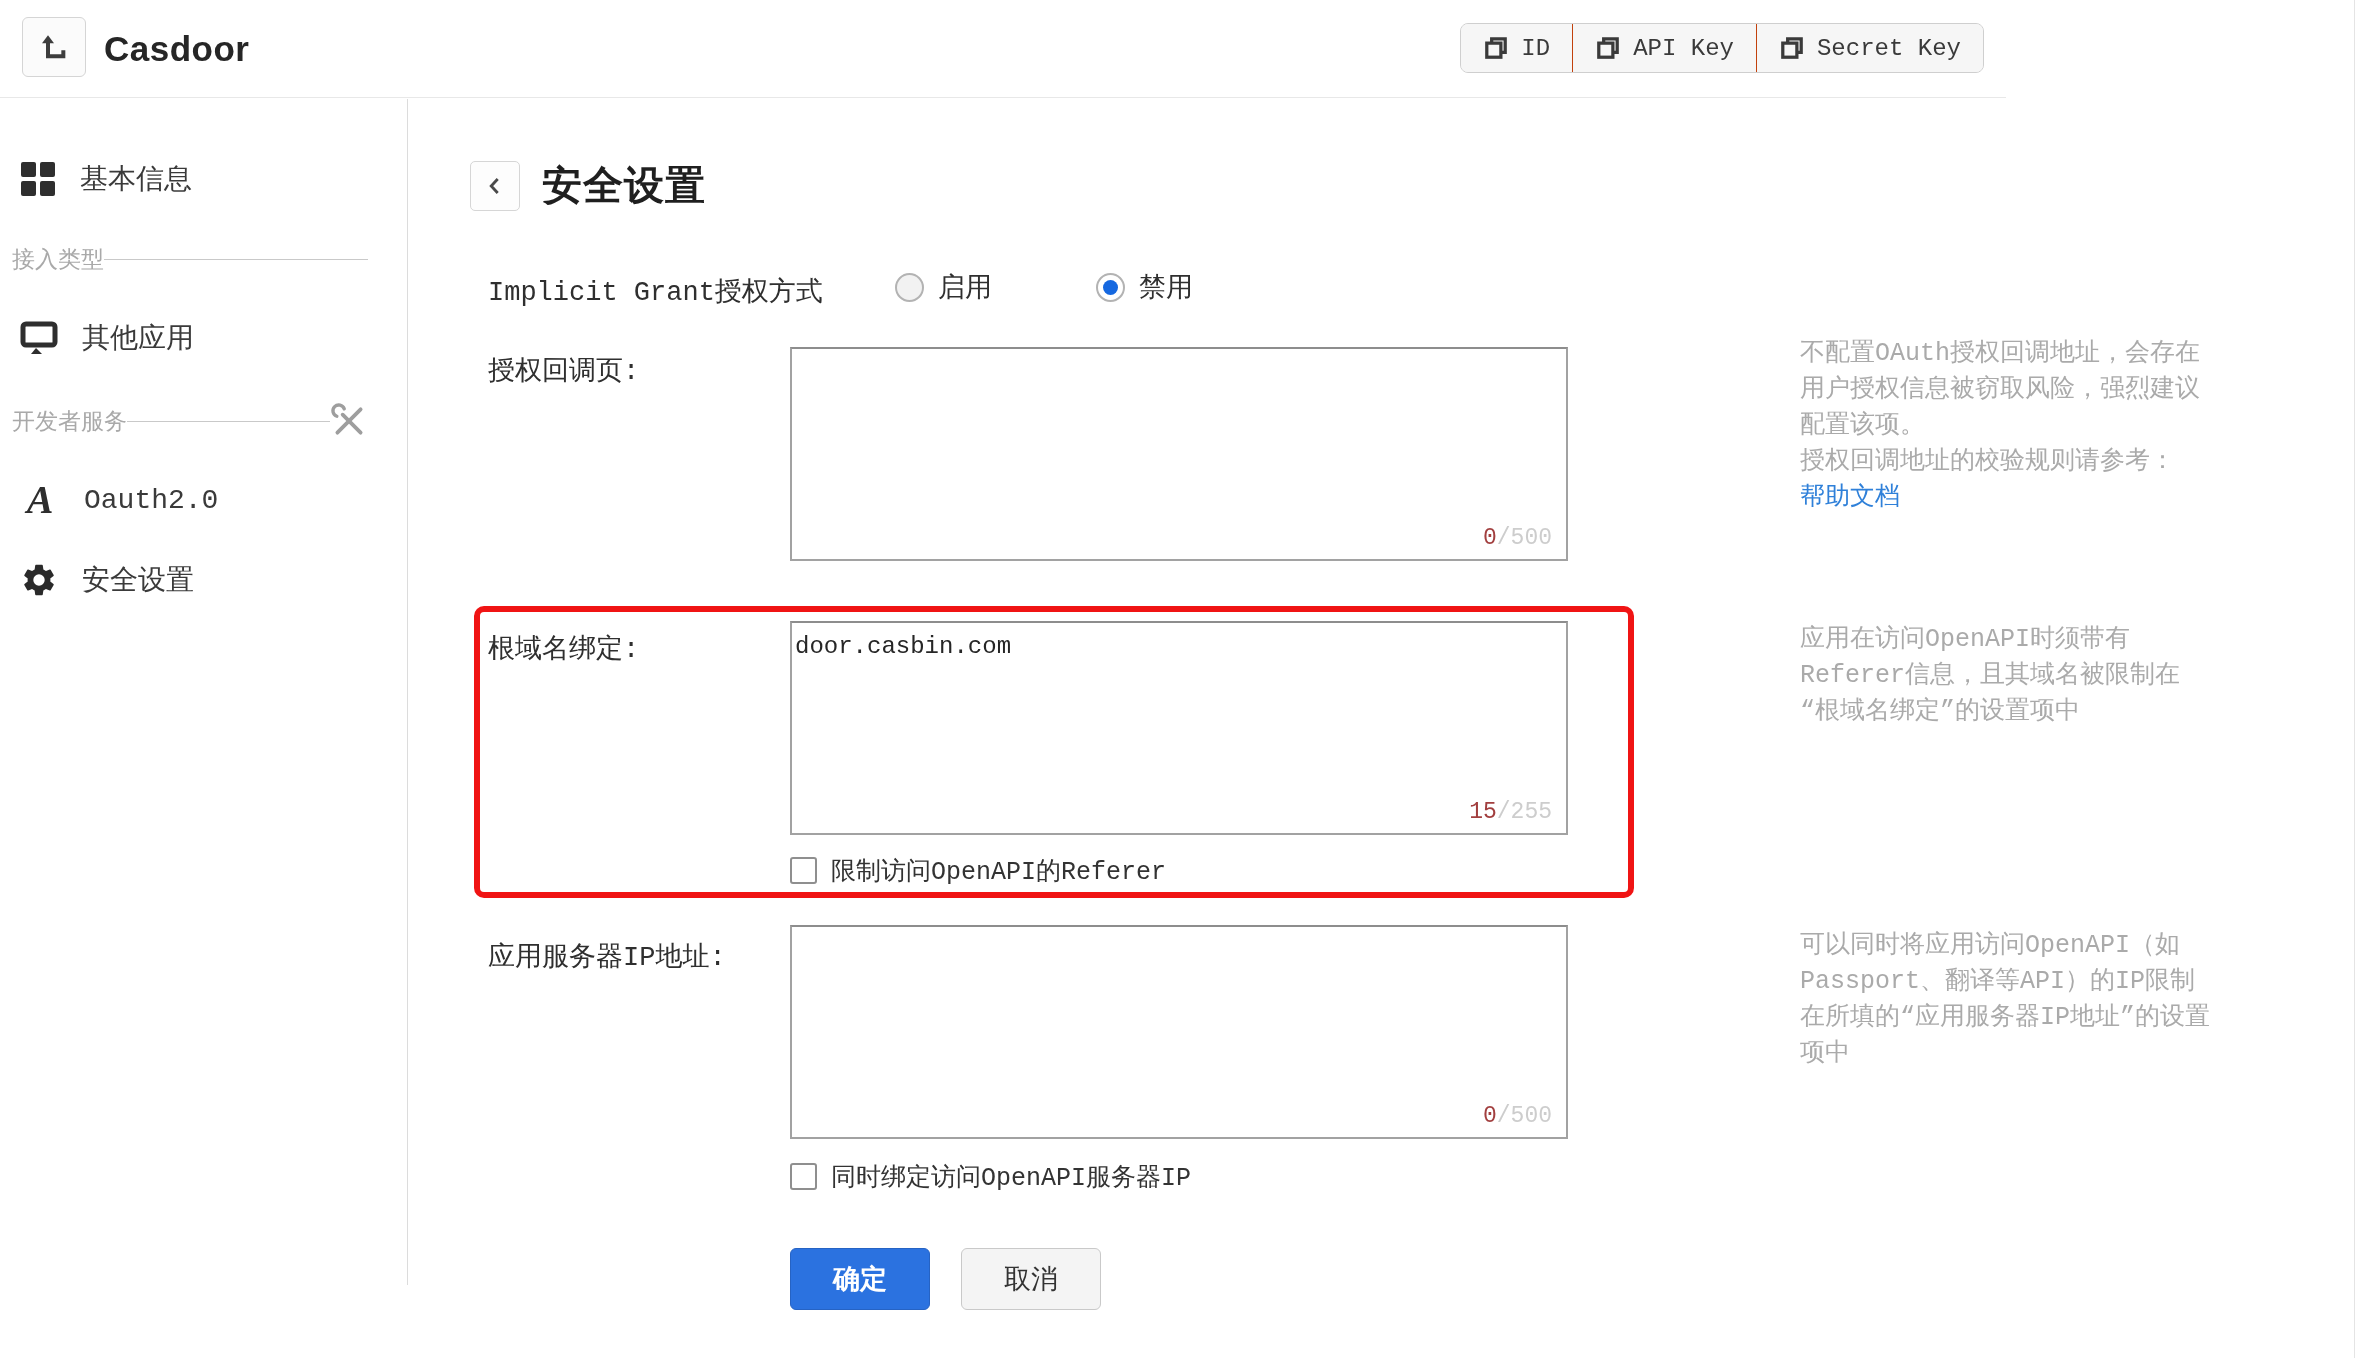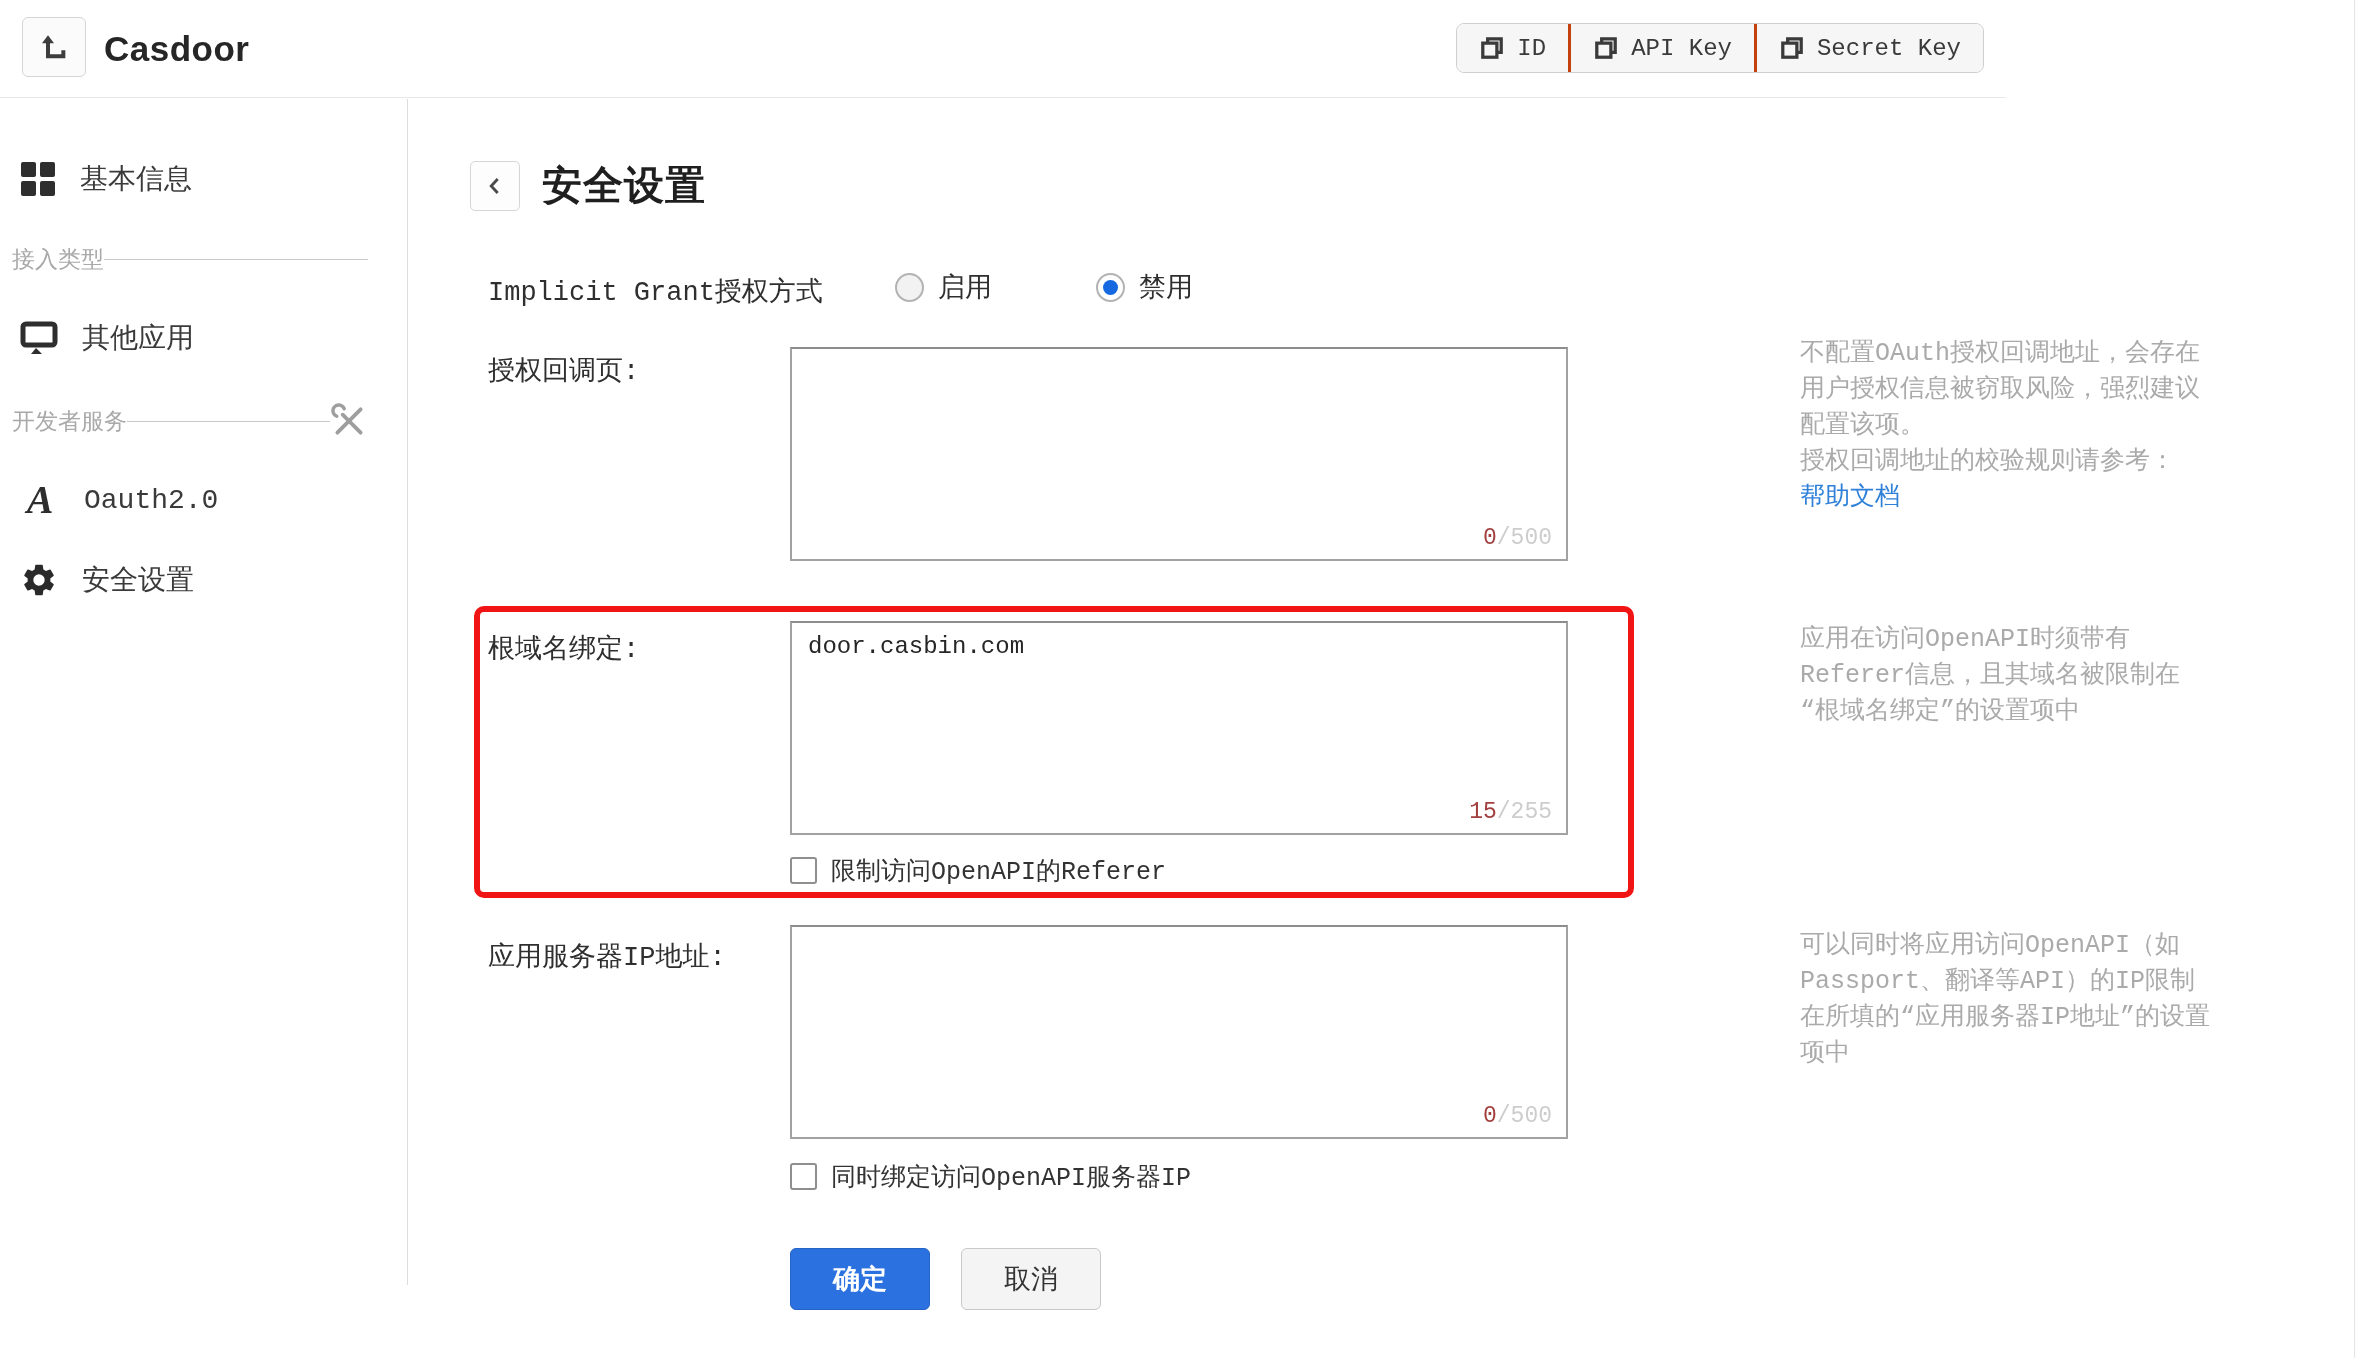--- a/index.html
+++ b/index.html
@@ -7,21 +7,21 @@
   body {
     width: 2358px; height: 1358px; position: relative; overflow: hidden;
     font-family: "Liberation Mono", "DejaVu Sans Mono", monospace;
     color: #333;
   }
   
   .header { position:absolute; top:0; left:0; width:2006px; height:98px; background:#fff; border-bottom:1px solid #e8e8e8; z-index:5; }
   .back-btn { position:absolute; left:22px; top:17px; width:64px; height:60px; border:1px solid #d5d5d5; border-radius:6px; background:#fbfbfb; display:flex; align-items:center; justify-content:center; cursor:pointer; }
   .app-title { position:absolute; left:104px; top:49px; transform:translateY(-50%); font-family:"Liberation Sans", sans-serif; font-weight:700; font-size:35px; color:#262626; letter-spacing:0.5px; }
   .copy-group { position:absolute; right:22px; top:23px; display:flex; border:1px solid #cfcfcf; border-radius:8px; background:#f6f6f6; overflow:hidden; }
-  .copy-btn { display:flex; align-items:center; gap:12px; padding:0 22px; height:48px; font-size:24px; color:#3a3a3a; border-left:3px solid #c2410c; cursor:pointer; background:#f6f6f6; }
+  .copy-btn { display:flex; align-items:center; gap:12px; padding:0 22px; height:48px; font-size:24px; color:#3a3a3a; border-left:1px solid #c2410c; cursor:pointer; background:#f6f6f6; }
   .copy-btn:first-child { border-left:none; }
   .right-edge { position:absolute; top:0; right:3px; width:1px; height:1358px; background:#e4e4e4; }
 
   
   .sidebar { position:absolute; top:99px; left:0; width:408px; height:1186px; background:#fff; border-right:1px solid #dcdcdc; }
   .side-item { position:absolute; left:20px; height:48px; display:flex; align-items:center; gap:24px; font-size:28px; color:#3a3a3a; cursor:pointer; white-space:nowrap; }
   .side-group { position:absolute; left:12px; width:356px; height:34px; display:flex; align-items:center; gap:0; font-size:23px; color:#a9a9a9; white-space:nowrap; }
   .side-group .line { flex:1; height:1px; background:#c9c9c9; }
   .api-a { font-family:"Liberation Serif", serif; font-weight:700; font-style:italic; font-size:40px; line-height:36px; color:#2e2e2e; width:40px; text-align:center; }
 
@@ -33,21 +33,21 @@
 
   .f-label { position:absolute; left:79px; font-size:27px; color:#2f2f2f; white-space:nowrap; }
 
   .radio-row { position:absolute; left:486px; display:flex; gap:104px; }
   .radio-opt { display:flex; align-items:center; gap:14px; font-size:27px; color:#2f2f2f; cursor:pointer; }
   .radio { width:29px; height:29px; border-radius:50%; border:2px solid #b3b3b3; background:#f2f2f2; display:flex; align-items:center; justify-content:center; }
   .radio.checked { background:#fff; }
   .radio .dot { width:15px; height:15px; border-radius:50%; background:#1568e0; }
 
   .ta-wrap { position:absolute; left:381px; width:778px; height:214px; border:2px solid #a2a2a2; border-top-color:#8d8d8d; background:#fff; }
-  .ta-text { padding:10px 16px; font-size:24px; color:#262626; white-space:pre-wrap; }
+  .ta-text { padding:10px 3px; font-size:24px; color:#262626; white-space:pre-wrap; }
   .counter { position:absolute; right:14px; bottom:8px; font-size:23px; }
   .counter .used { color:#a23f3f; }
   .counter .max { color:#cdcdcd; }
 
   .chk-row { position:absolute; left:381px; display:flex; align-items:center; gap:14px; font-size:25px; color:#333; cursor:pointer; white-space:nowrap; }
   .chk-box { width:27px; height:27px; border:2px solid #8f8f8f; border-radius:3px; background:#fff; flex:0 0 auto; }
 
   .help { position:absolute; left:1391px; width:410px; font-size:25px; line-height:36px; color:#aaaaaa; }
   .help a { color:#2f80d9; text-decoration:none; cursor:pointer; }
 

